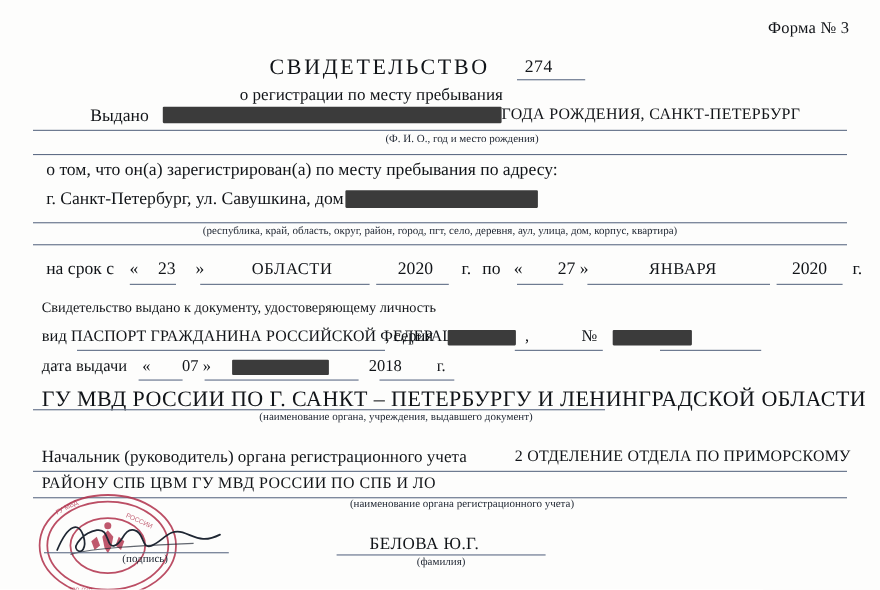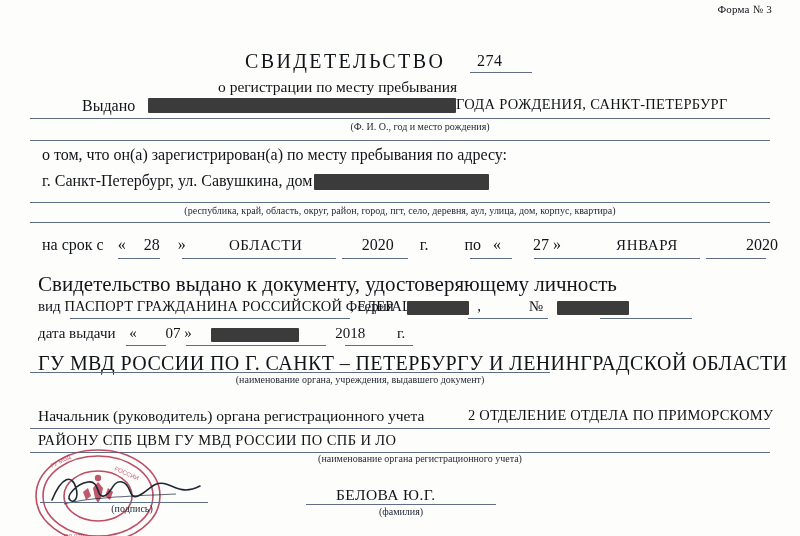--- a/index.html
+++ b/index.html
@@ -38,22 +38,22 @@
   }
   .caption {
     font-size: 10px;
     color: #1d2430;
     text-align: center;
     font-family: "Liberation Serif", serif;
   }
 
   
   #form-no {
-    top: 3px; right: 28px;
-    font-size: 11px;
+    top: 18px; right: 28px;
+    font-size: 15px;
     letter-spacing: .2px;
   }
 
   #doc-title {
     top: 50px; left: 245px;
     font-size: 20px;
     letter-spacing: 2.4px;
     font-weight: 400;
   }
   #doc-number {
@@ -89,21 +89,21 @@
 
   #term-row { top: 236px; left: 42px; font-size: 16px; }
   #term-row .seg { display: inline-block; }
   #term-rule-1 { top: 258px; left: 118px; width: 42px; }
   #term-rule-2 { top: 258px; left: 182px; width: 154px; }
   #term-rule-3 { top: 258px; left: 342px; width: 66px; }
   #term-rule-4 { top: 258px; left: 470px; width: 42px; }
   #term-rule-5 { top: 258px; left: 534px; width: 166px; }
   #term-rule-6 { top: 258px; left: 706px; width: 60px; }
 
-  #doc-issued-to { top: 272px; left: 38px; font-size: 21px; }
+  #doc-issued-to { top: 272px; left: 38px; font-size: 13px; }
 
   #kind-row { top: 298px; left: 38px; font-size: 15px; }
   #kind-rule { top: 318px; left: 70px; width: 280px; }
   #series-rule { top: 318px; left: 468px; width: 80px; }
   #num-rule { top: 318px; left: 600px; width: 92px; }
 
   #date-row { top: 325px; left: 38px; font-size: 15px; }
   #date-rule-1 { top: 345px; left: 126px; width: 40px; }
   #date-rule-2 { top: 345px; left: 186px; width: 140px; }
   #date-rule-3 { top: 345px; left: 345px; width: 68px; }
@@ -162,26 +162,26 @@
   <div class="abs nowrap" id="address-line">
     <span>г. Санкт-Петербург, ул. Савушкина, дом</span><span class="redact" style="width:175px;height:16px;margin-left:2px;"></span>
   </div>
   <div class="rule" id="address-rule"></div>
   <div class="abs caption" id="address-caption">(республика, край, область, округ, район, город, пгт, село, деревня, аул, улица, дом, корпус, квартира)</div>
   <div class="rule" id="address-rule2"></div>
 
   <div class="abs nowrap" id="term-row">
     <span class="seg">на срок с</span>
     <span class="seg" style="margin-left:10px;">«</span>
-    <span class="seg" style="width:44px;text-align:center;">28</span>
+    <span class="seg" style="width:44px;text-align:center;">23</span>
     <span class="seg">»</span>
     <span class="seg" style="width:152px;text-align:center;font-size:15px;letter-spacing:.6px;">ОБЛАСТИ</span>
     <span class="seg" style="width:64px;text-align:center;">2020</span>
     <span class="seg" style="margin-left:6px;">г.</span>
-    <span class="seg" style="margin-left:32px;">по</span>
+    <span class="seg" style="margin-left:6px;">по</span>
     <span class="seg" style="margin-left:8px;">«</span>
     <span class="seg" style="width:44px;text-align:right;">27</span>
     <span class="seg">»</span>
     <span class="seg" style="width:164px;text-align:center;font-size:15px;letter-spacing:.6px;">ЯНВАРЯ</span>
     <span class="seg" style="width:58px;text-align:center;">2020</span>
     <span class="seg" style="margin-left:6px;">г.</span>
   </div>
   <div class="rule" id="term-rule-1"></div>
   <div class="rule" id="term-rule-2"></div>
   <div class="rule" id="term-rule-3"></div>

